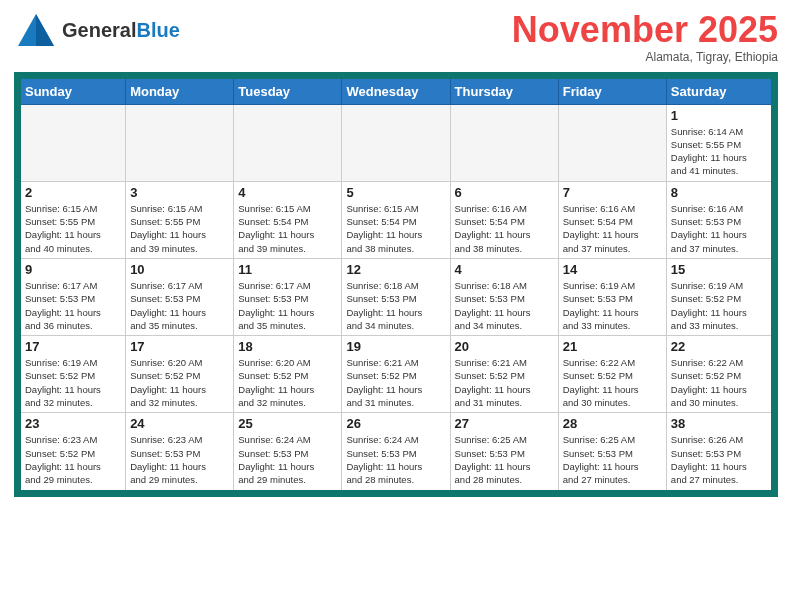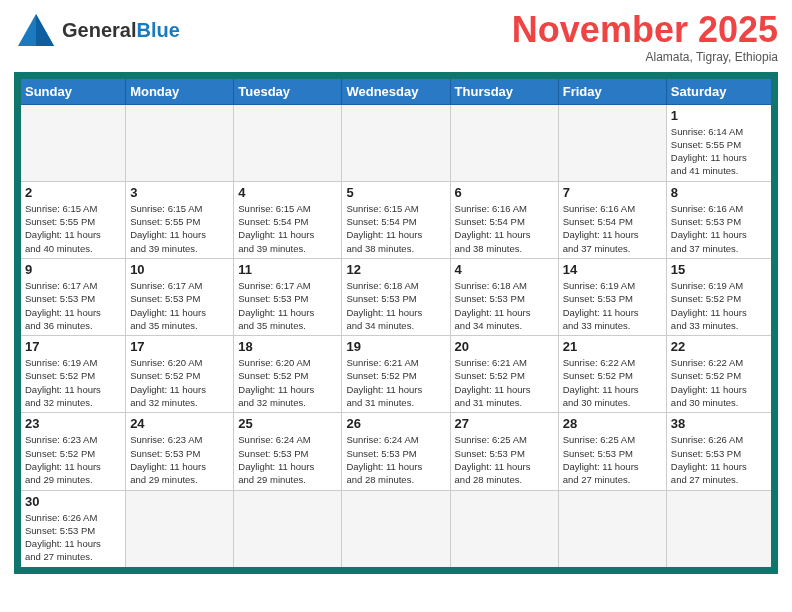--- a/index.html
+++ b/index.html
@@ -331,30 +331,15 @@
 and 27 minutes.</div>
           </td>
           <td>
             <span class="day-number">38</span>
             <div class="day-info" style="white-space: pre-line;">Sunrise: 6:26 AM
 Sunset: 5:53 PM
 Daylight: 11 hours
 and 27 minutes.</div>
           </td>
         </tr>
-        <tr class="last-row">
-          <td>
-            <span class="day-number">30</span>
-            <div class="day-info" style="white-space: pre-line;">Sunrise: 6:26 AM
-Sunset: 5:53 PM
-Daylight: 11 hours
-and 27 minutes.</div>
-          </td>
-          <td class="empty"></td>
-          <td class="empty"></td>
-          <td class="empty"></td>
-          <td class="empty"></td>
-          <td class="empty"></td>
-          <td class="empty"></td>
-        </tr>
       </tbody>
   </table>
 </div>
 
 </body></html>

